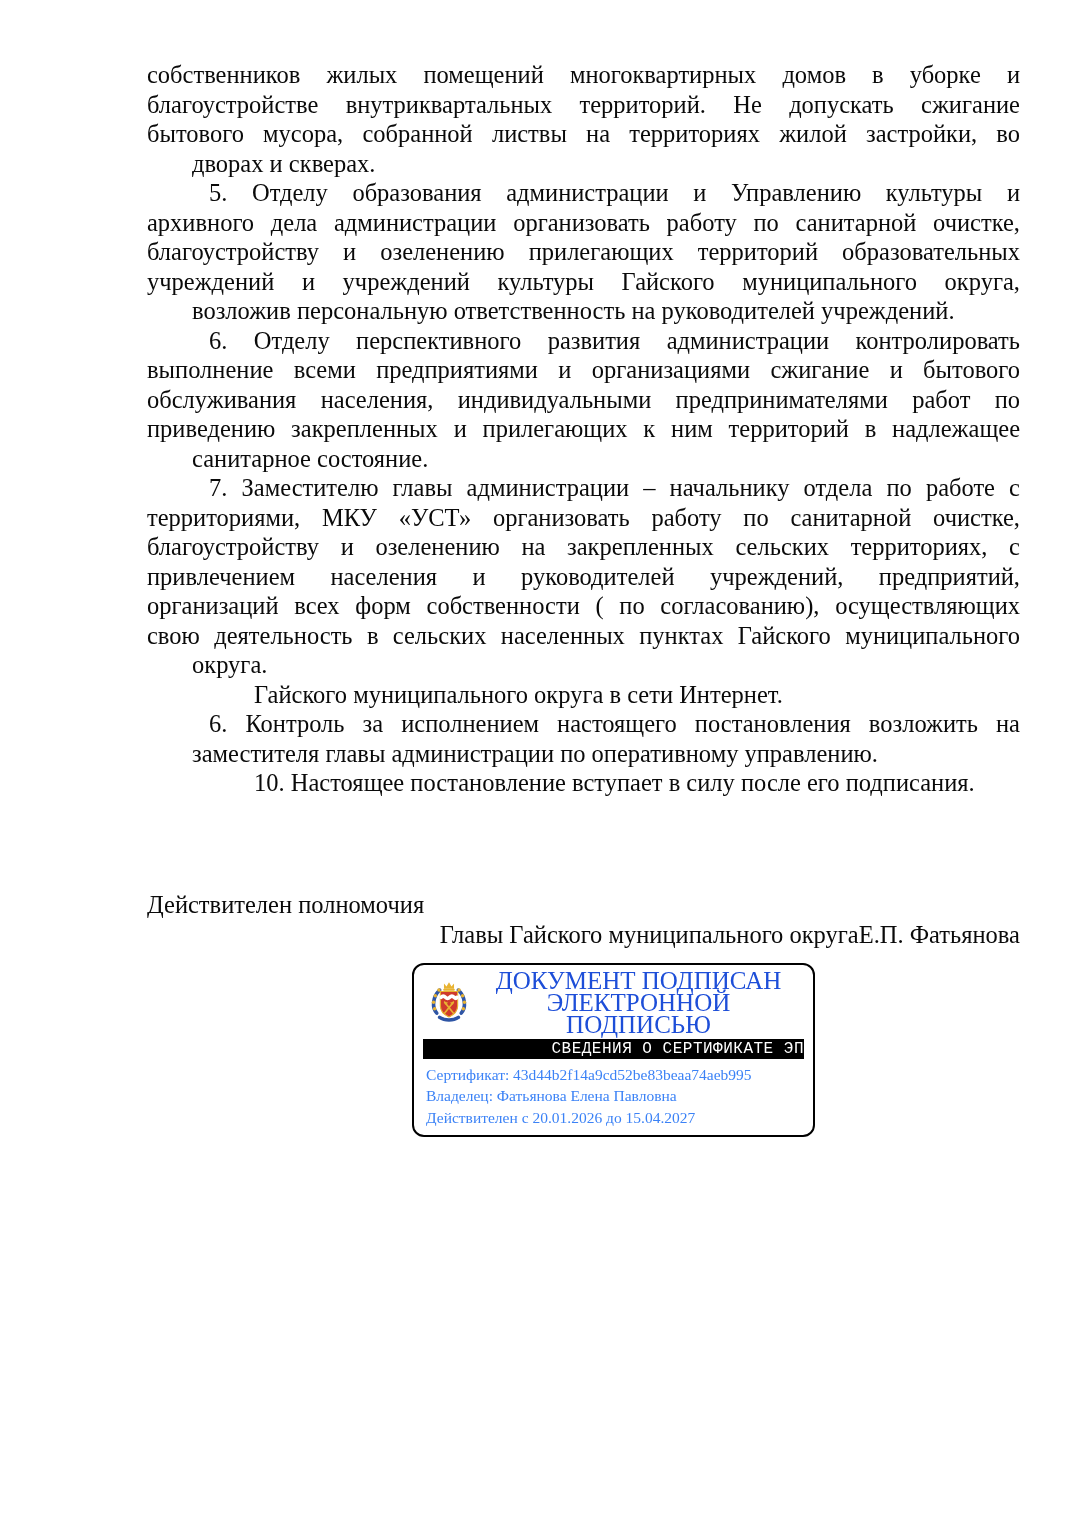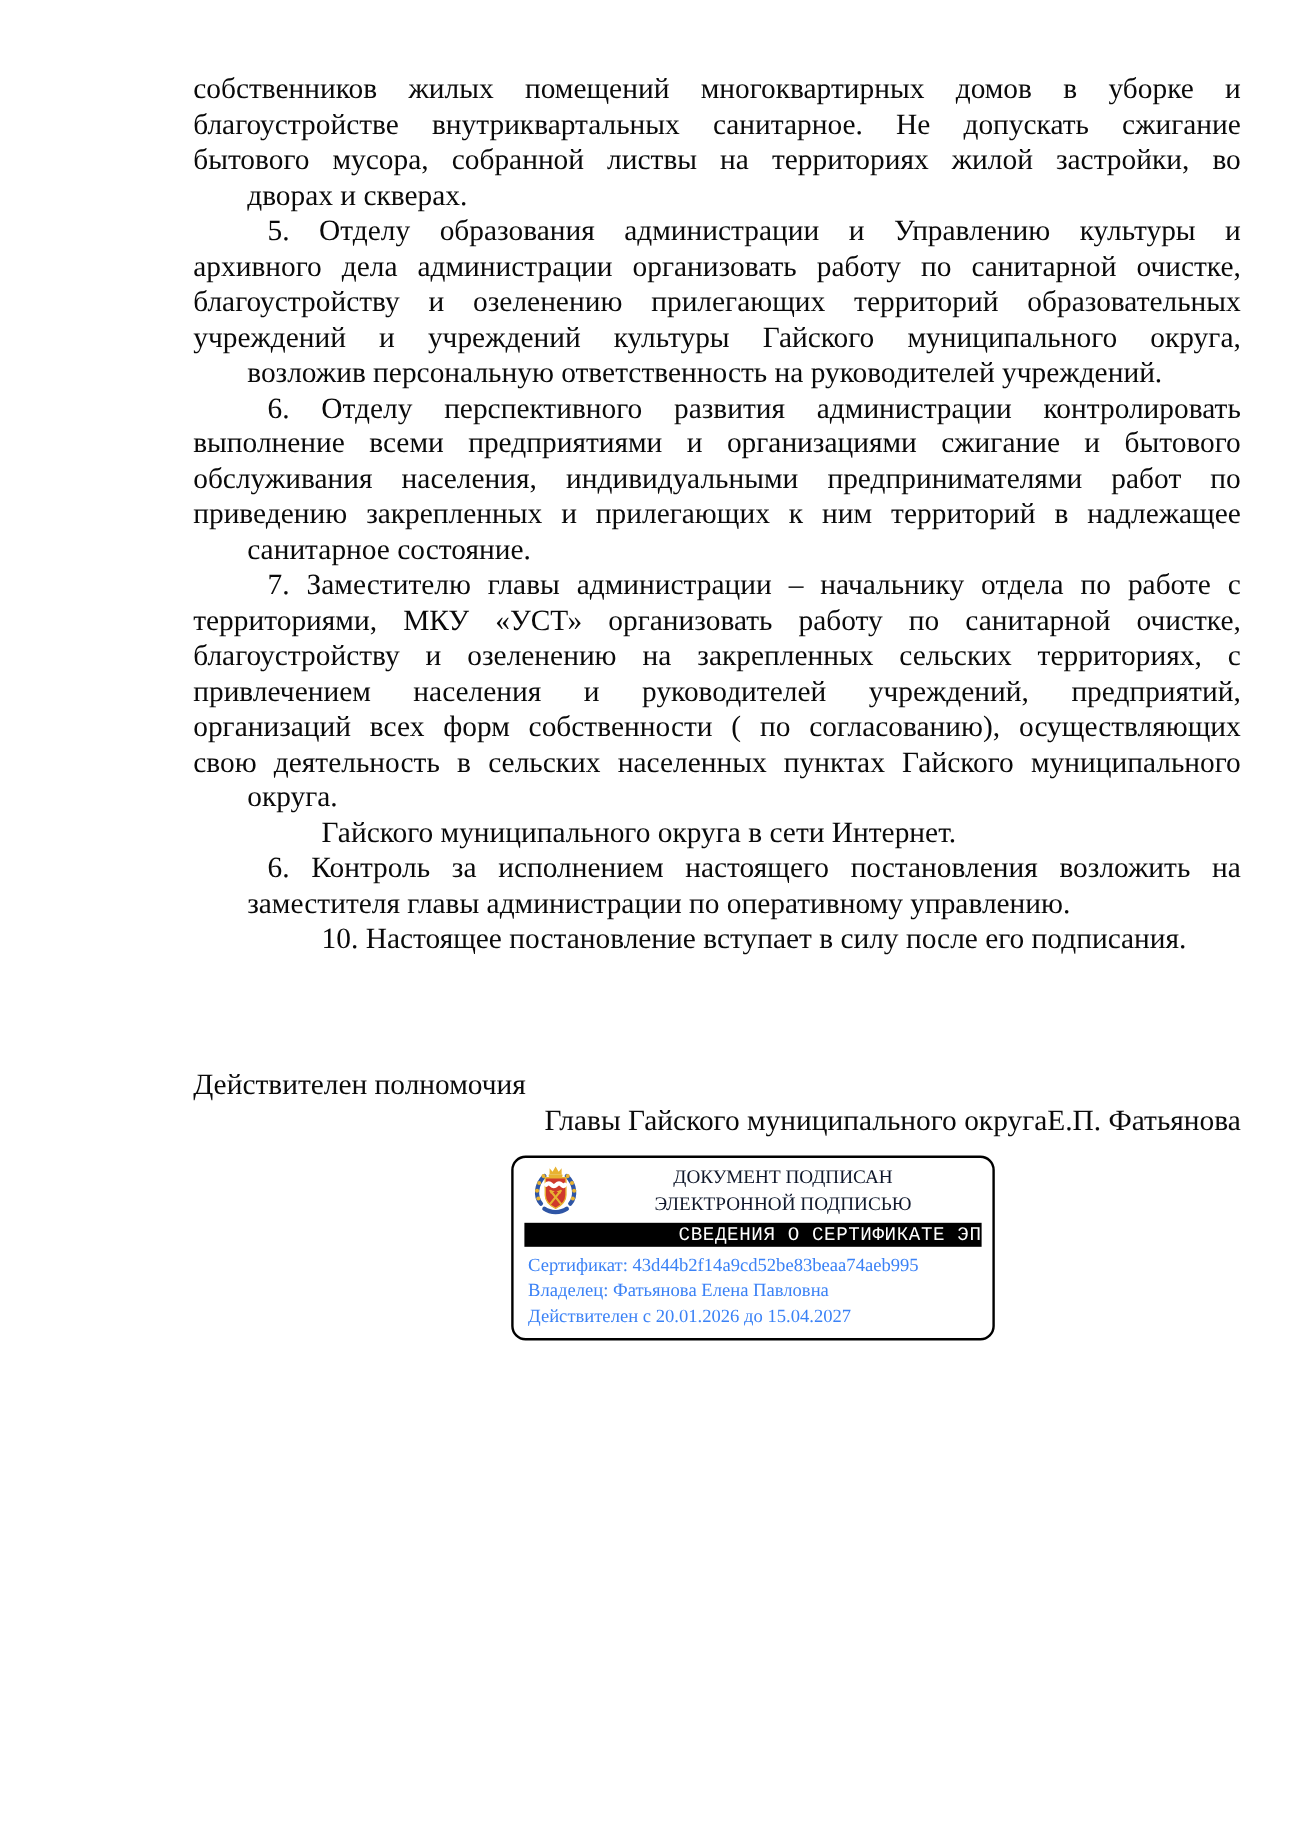--- a/index.html
+++ b/index.html
@@ -7,21 +7,21 @@
     position: relative;
     width: 1080px;
     height: 1527px;
     background: #ffffff;
     font-family: "Liberation Serif", "DejaVu Serif", serif;
     color: #0a0a0a;
     overflow: hidden;
   }
   #content {
     position: absolute;
-    left: 161px;
+    left: 147px;
     top: 60px;
     width: 873px;
   }
   .para {
     font-size: 24.5px;
     line-height: 29.5px;
     margin: 0;
   }
   .tline { text-align: justify; text-align-last: justify; }
   .tline.tline-last { text-align-last: left; margin-left: 45px; }
@@ -51,23 +51,23 @@
   .stamp-head {
     display: flex;
     align-items: center;
     min-height: 44px;
   }
   .emblem { flex: 0 0 auto; margin-left: 2px; }
   .emblem svg { display: block; width: 48px; height: 46px; }
   .stamp-titles {
     flex: 1 1 auto;
     text-align: center;
-    font-size: 16px;
+    font-size: 25px;
     line-height: 22px;
-    color: #0f172a;
+    color: #1d4ed8;
   }
   .stamp-banner {
     margin-top: 3px;
     background: var(--banner-bg, #000000);
     color: var(--banner-text, #ffffff);
     text-align: right;
     font-size: 16px;
     line-height: 20px;
     letter-spacing: 0.5px;
     font-family: Liberation Mono, monospace;
@@ -81,21 +81,21 @@
   }
 </style>
 </head>
 <body>
 
 <div id="page">
   <div id="content">
 
     <div class="para">
         <div class="tline">собственников жилых помещений многоквартирных домов в уборке и</div>
-        <div class="tline">благоустройстве внутриквартальных санитарное. Не допускать сжигание</div>
+        <div class="tline">благоустройстве внутриквартальных территорий. Не допускать сжигание</div>
         <div class="tline">бытового мусора, собранной листвы на территориях жилой застройки, во</div>
         <div class="tline tline-last">дворах и скверах.</div>
       </div>
     <div class="para indent">
         <div class="tline">5. Отделу образования администрации и Управлению культуры и</div>
         <div class="tline">архивного дела администрации организовать работу по санитарной очистке,</div>
         <div class="tline">благоустройству и озеленению прилегающих территорий образовательных</div>
         <div class="tline">учреждений и учреждений культуры Гайского муниципального округа,</div>
         <div class="tline tline-last">возложив персональную ответственность на руководителей учреждений.</div>
       </div>

